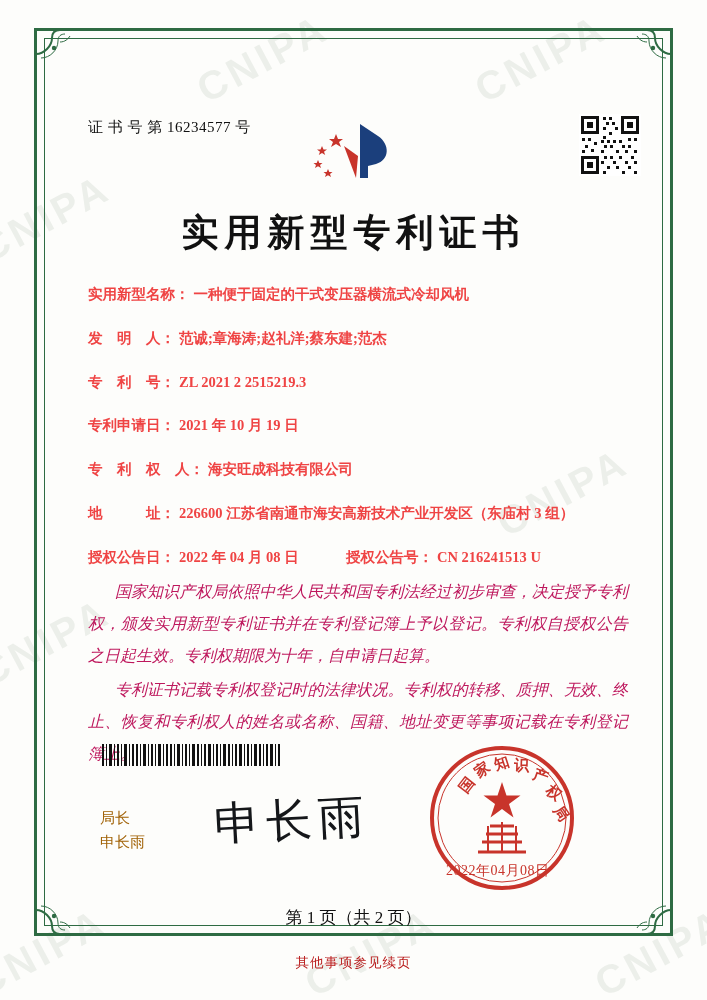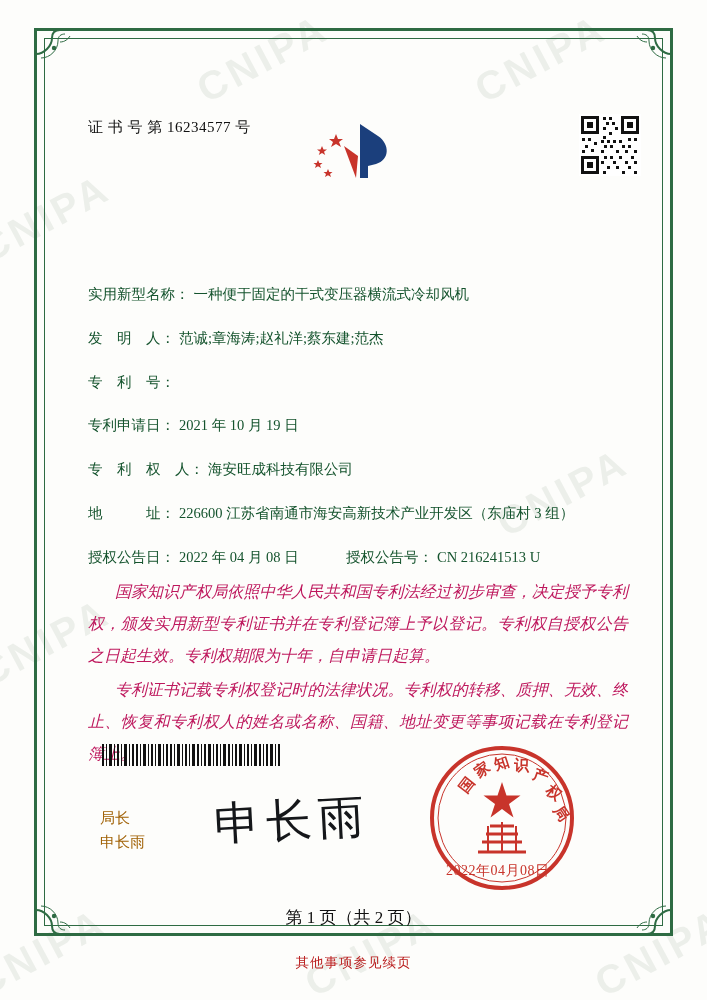--- a/index.html
+++ b/index.html
@@ -108,21 +108,22 @@
     left: 88px;
     top: 284px;
     width: 540px;
   }
   .field {
     display: flex;
     align-items: flex-start;
     margin-bottom: 22px;
     font-size: 14.5px;
     line-height: 1.5;
-    color: #14532d;
+    color: #ef4444;
+    font-weight: bold;
   }
   .field .lbl {
     flex: 0 0 auto;
     white-space: nowrap;
   }
   .field .val {
     flex: 1 1 auto;
     padding-left: 4px;
   }
   .field.two-col {
@@ -337,35 +338,37 @@
       <path d="M58 62 L46 30 L60 40 Z" fill="#c8342b"></path>
       <g fill="#c8342b">
         <polygon points="38,18 40,23 45,23 41,26 43,31 38,28 33,31 35,26 31,23 36,23"></polygon>
         <polygon points="24,30 25.5,33.5 29,33.5 26,35.8 27.2,39 24,37 20.8,39 22,35.8 19,33.5 22.5,33.5"></polygon>
         <polygon points="20,44 21.3,47 24.5,47 22,49 23,52 20,50.2 17,52 18,49 15.5,47 18.7,47"></polygon>
         <polygon points="30,53 31.3,56 34.5,56 32,58 33,61 30,59.2 27,61 28,58 25.5,56 28.7,56"></polygon>
       </g>
     </svg>
   </div>
 
+  <div id="cert-title">实用新型专利证书</div>
 
   <div id="fields">
 
     <div class="field">
       <span class="lbl">实用新型名称：</span>
       <span class="val">一种便于固定的干式变压器横流式冷却风机</span>
     </div>
 
     <div class="field">
       <span class="lbl">发　明　人：</span>
       <span class="val">范诚;章海涛;赵礼洋;蔡东建;范杰</span>
     </div>
 
     <div class="field">
       <span class="lbl">专　利　号：</span>
+      <span class="val">ZL 2021 2 2515219.3</span>
     </div>
 
     <div class="field">
       <span class="lbl">专利申请日：</span>
       <span class="val">2021 年 10 月 19 日</span>
     </div>
 
     <div class="field">
       <span class="lbl">专　利　权　人：</span>
       <span class="val">海安旺成科技有限公司</span>

